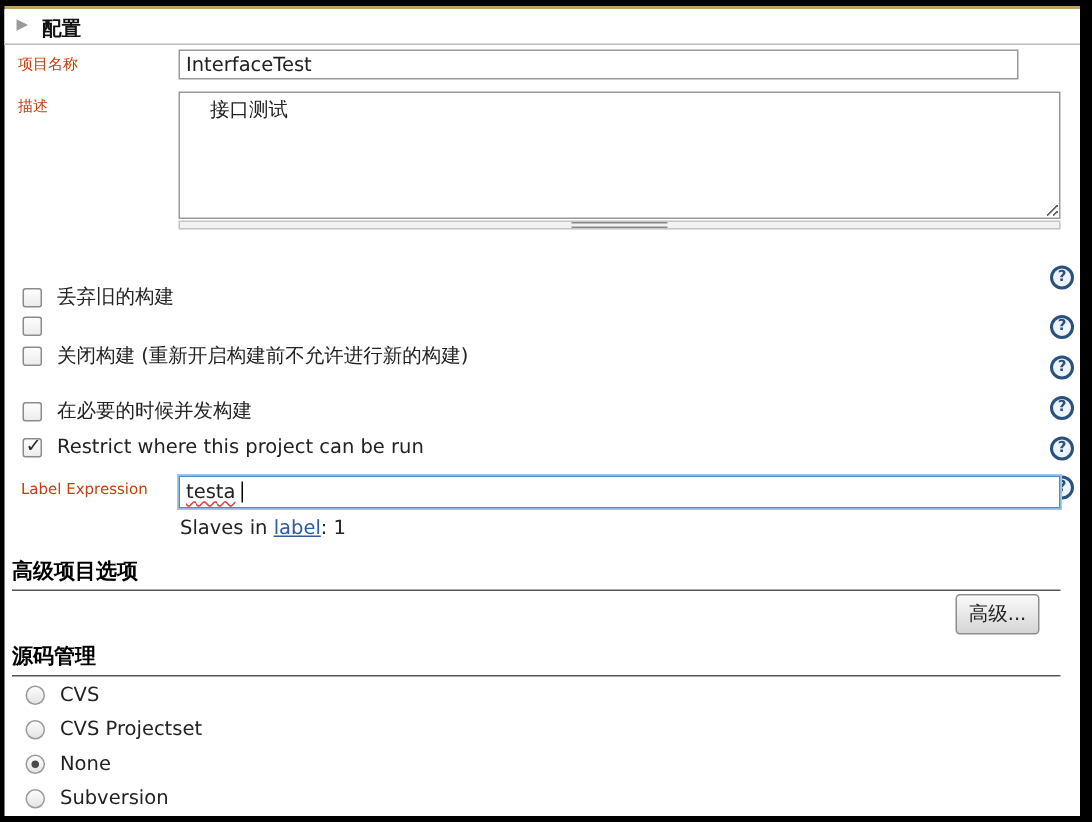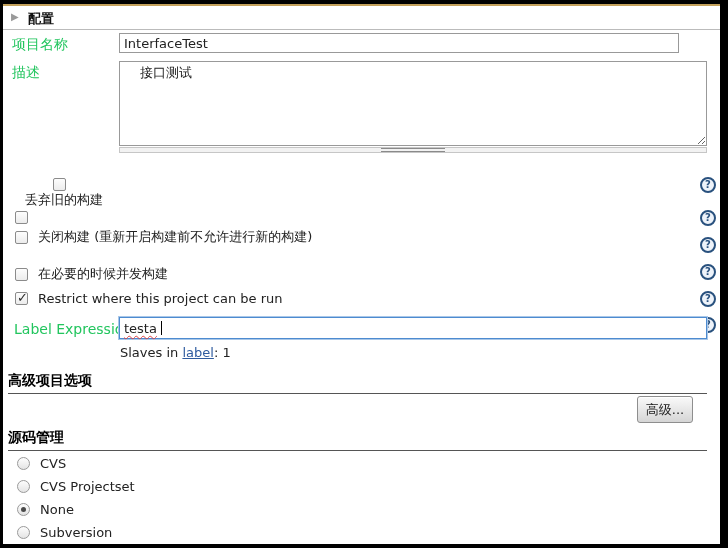--- a/index.html
+++ b/index.html
@@ -7,21 +7,21 @@
   .page { position:relative; width:728px; height:548px; background:#000; overflow:hidden; }
   .accent-line { position:absolute; left:3px; top:4px; width:717px; height:2px; }
   .inner { position:absolute; left:3px; top:6px; width:717px; height:538px; background:#fff; }
   .abs { position:absolute; }
 
   
   .titlebar { left:3px; top:6px; width:717px; height:24px; border-bottom:1px solid #bbb; background:#fff; }
   .collapse-arrow { position:absolute; left:8px; top:5px; color:#9a9a9a; font-size:10px; }
   .titlebar-text { position:absolute; left:25px; top:4px; font-weight:bold; font-size:13px; color:#111; }
 
-  .field-label { color:#22c55e; font-size:14px; }
+  .field-label { color:#c2410c; font-size:10px; }
 
   .text-input { left:119px; top:33px; width:560px; height:20px; border:1px solid #999; padding:1px 4px; font-family:inherit; font-size:13px; color:#222; background:#fff; }
   textarea.desc { left:119px; top:61px; width:588px; height:85px; border:1px solid #999; padding:2px 20px; font-family:inherit; font-size:13px; color:#222; resize:both; }
 
   .resize-handle { left:119px; top:147px; width:588px; height:6px; background:#f2f2f2; border:1px solid #c6c6c6; display:flex; align-items:center; justify-content:center; cursor:s-resize; }
   .grip { width:64px; height:4px; border-top:1px solid #8a8a8a; border-bottom:1px solid #8a8a8a; }
 
   a.link { color:#2f5b9f; text-decoration:underline; cursor:pointer; }
 
   .cb-row { display:flex; align-items:center; left:15px; }
@@ -58,21 +58,21 @@
 
   <div class="abs field-label" style="left:12px; top:36px;">项目名称</div>
   <input class="abs text-input" value="InterfaceTest" style="">
 
   <div class="abs field-label" style="left:12px; top:64px;">描述</div>
   <textarea class="abs desc" style="">接口测试</textarea>
   <div class="abs resize-handle">
       <div class="grip"></div>
     </div>
 
-  <div class="abs cb-row" style="top:178px;flex-direction:column;">
+  <div class="abs cb-row" style="top:189px;">
     <span class="checkbox"></span>
     <span class="cb-label">丢弃旧的构建</span>
   </div>
   <div class="abs cb-row" style="top:211px;">
     <span class="checkbox"></span>
   </div>
   <div class="abs cb-row" style="top:228px;">
     <span class="checkbox"></span>
     <span class="cb-label">关闭构建 (重新开启构建前不允许进行新的构建)</span>
   </div>

